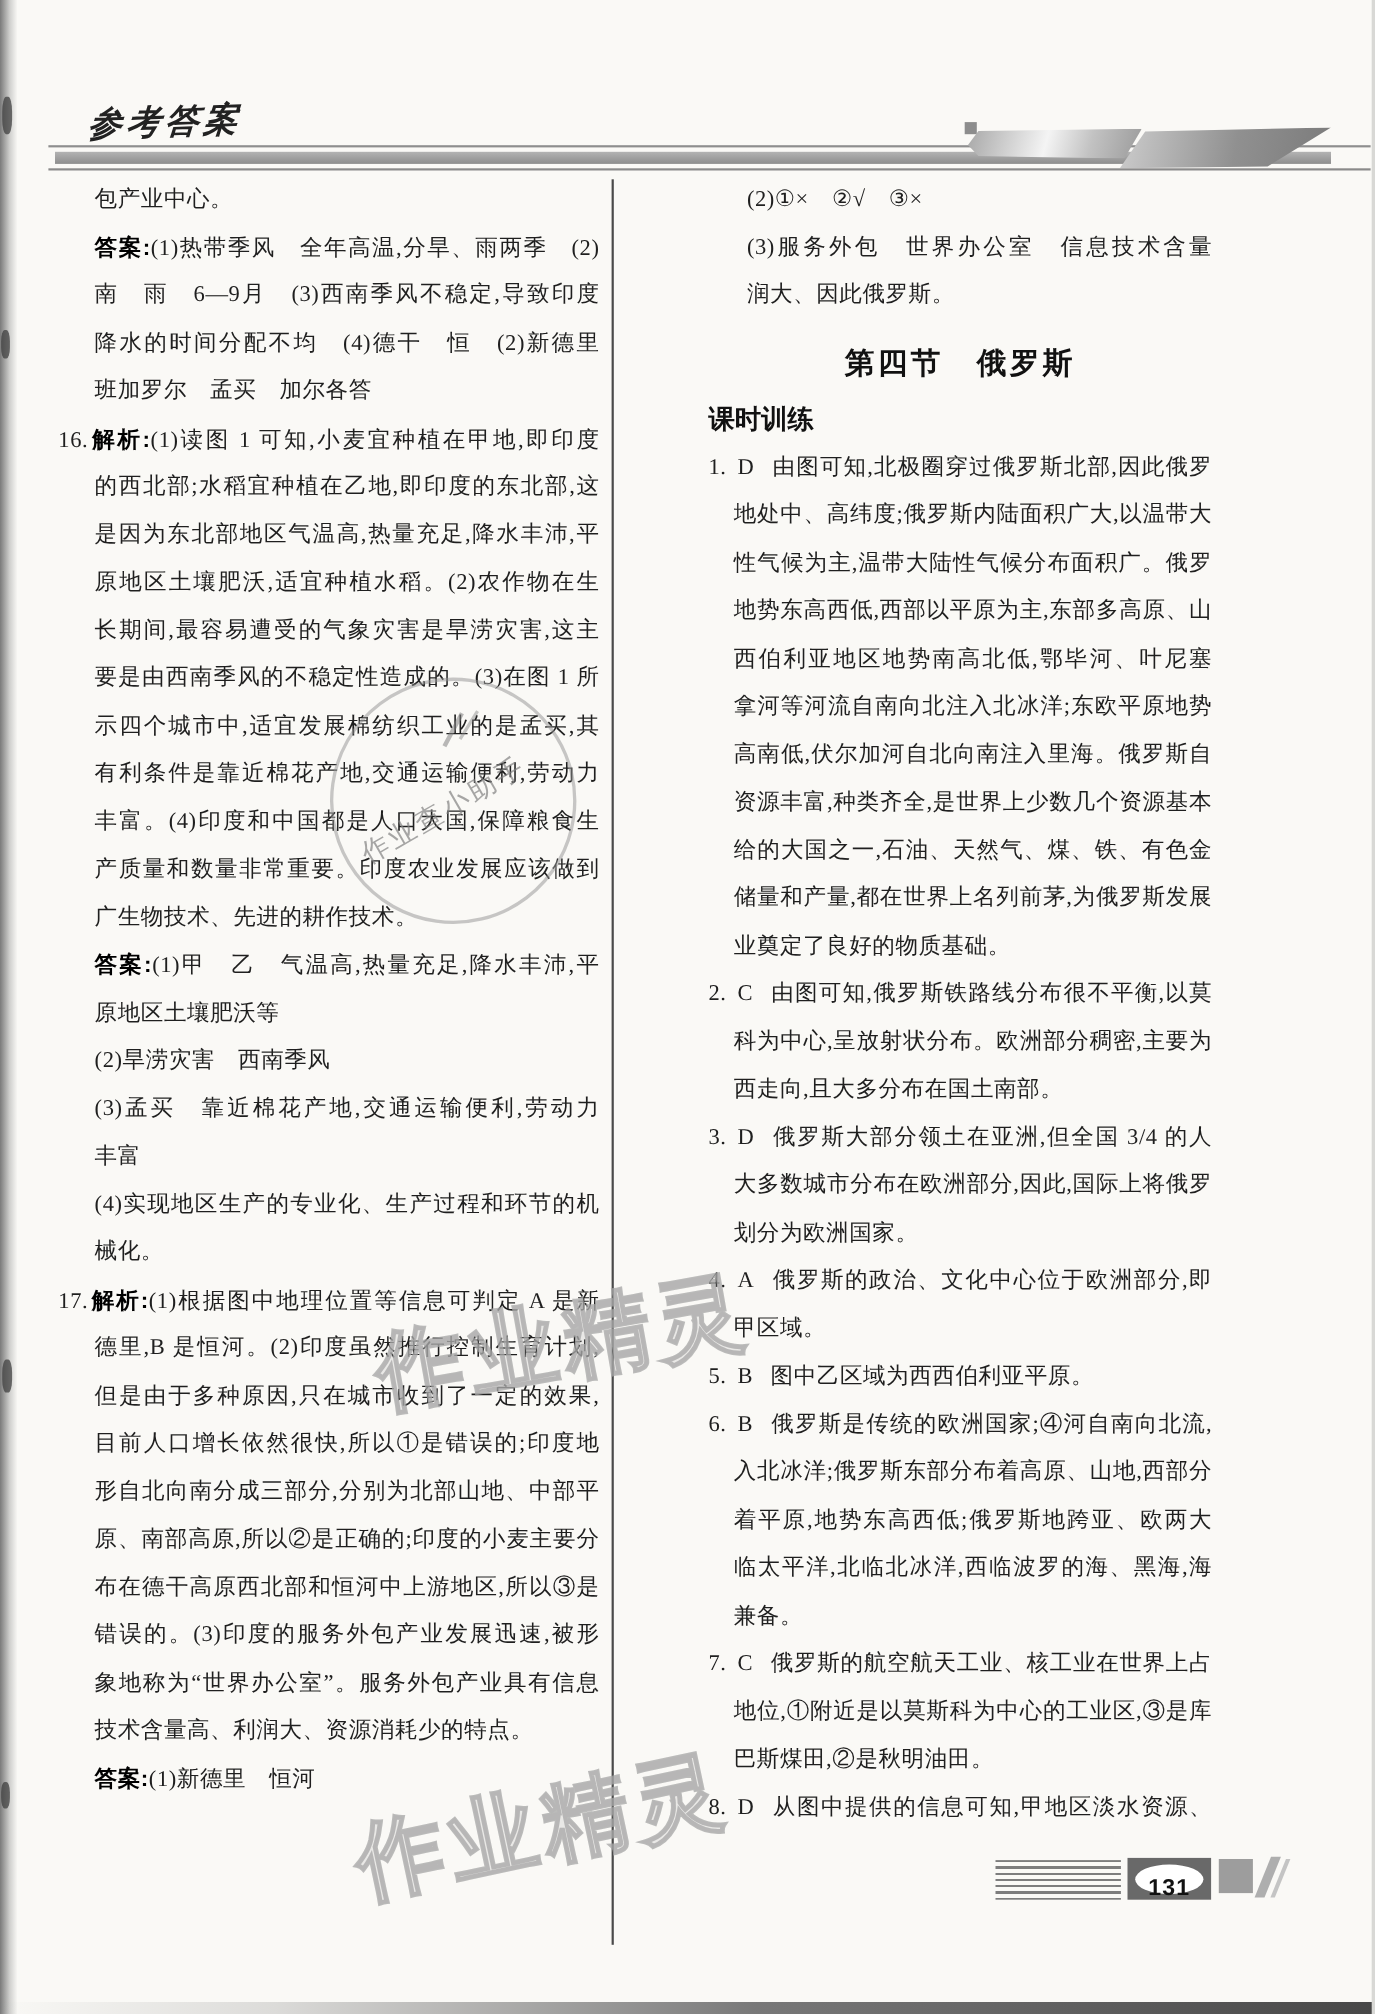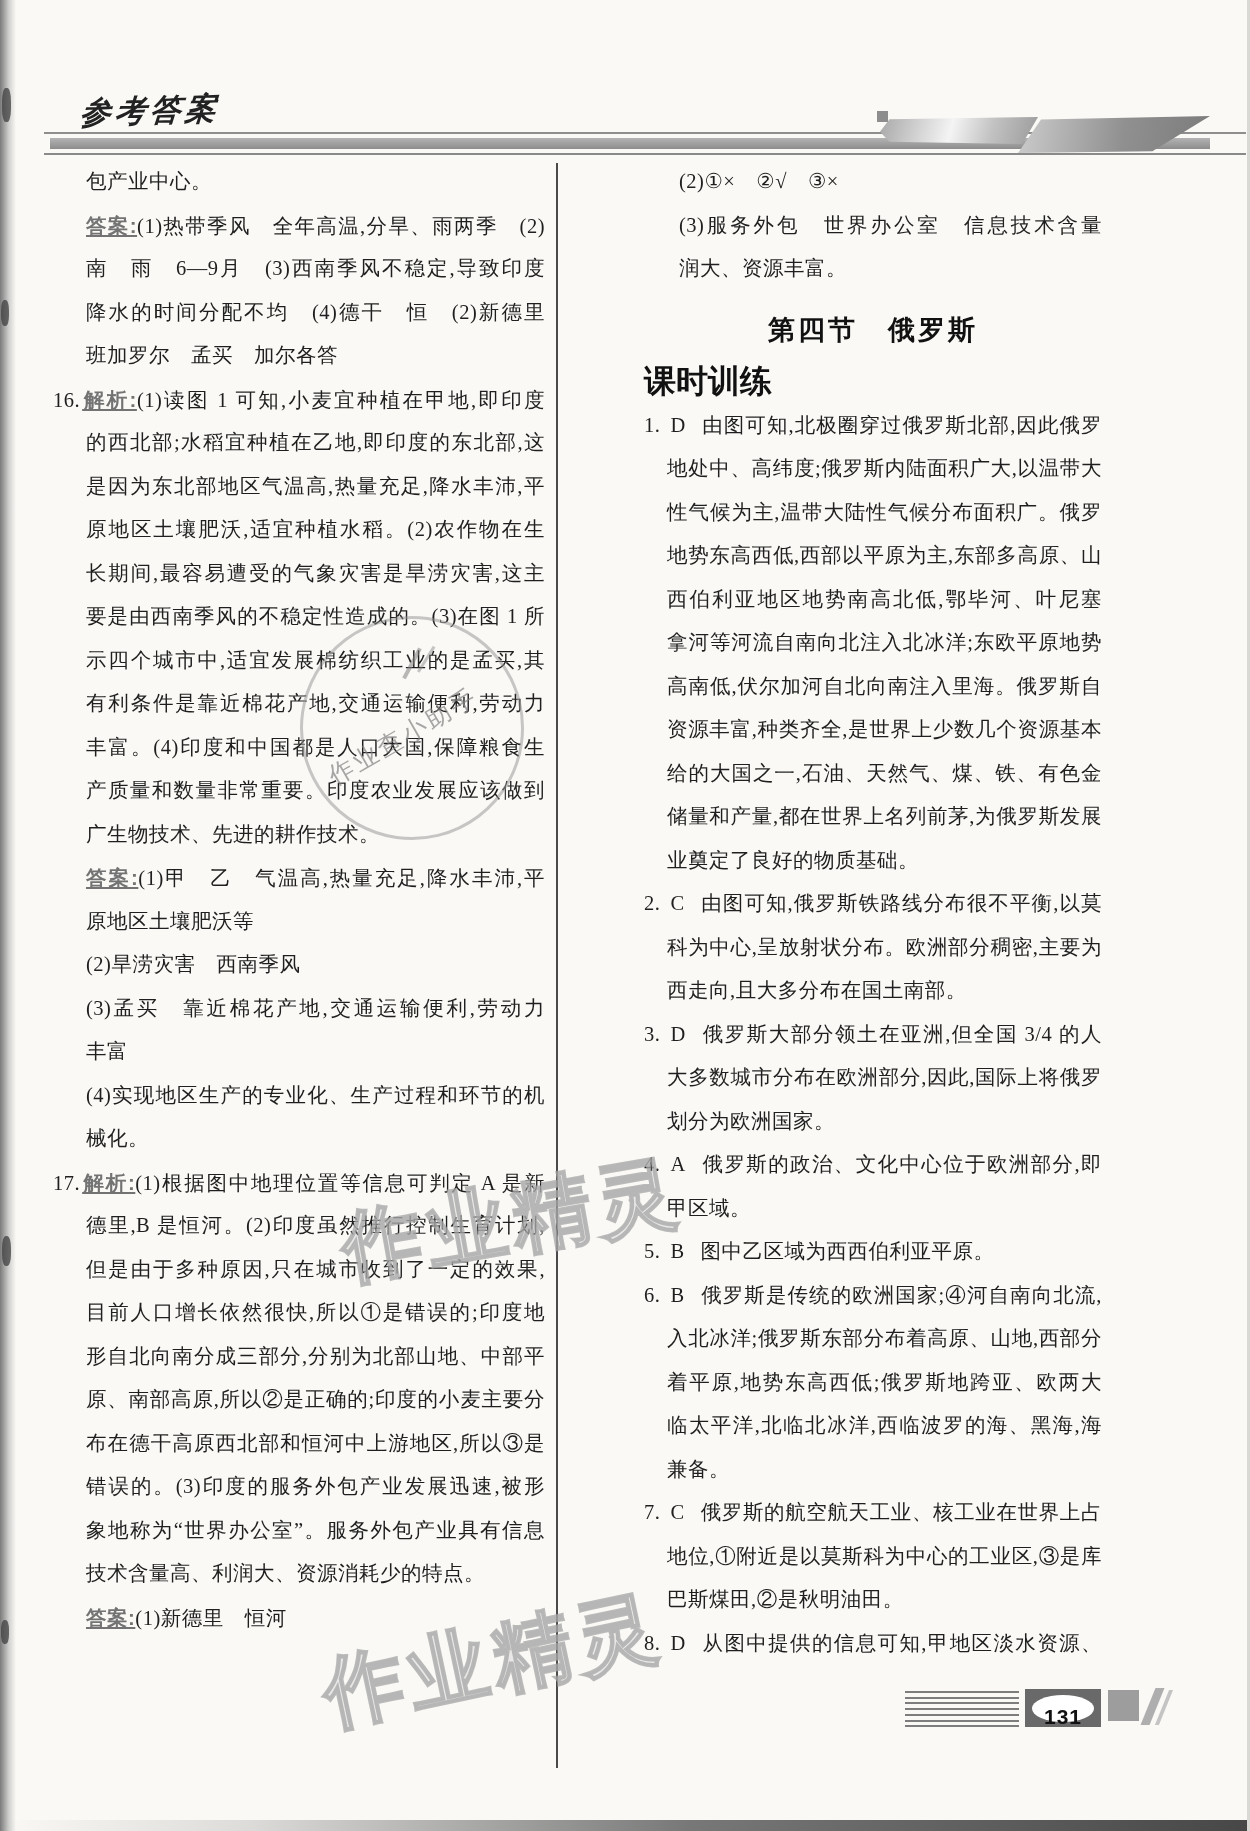--- a/index.html
+++ b/index.html
@@ -40,24 +40,24 @@
 
   .line{height:43.5px;line-height:43.5px;font-size:20.5px;white-space:nowrap;
     letter-spacing:.5px;}
   .line.wrap{white-space:normal;}
   .fill{text-align:justify;text-align-last:justify;white-space:normal;height:43.5px;overflow:hidden;}
   #left-col .ind1{padding-left:33px;}
   #right-col .ind1{padding-left:23px;}
   #right-col .ind2{padding-left:35px;}
   .num{font-family:"Liberation Serif",serif;margin-right:2px;}
   .ans{font-family:"Liberation Serif",serif;margin:0 16px 0 8px;}
-  .bl{font-weight:bold;font-family:"Liberation Sans","DejaVu Sans",sans-serif;color:#737373;text-decoration:underline;}
+  .bl{font-weight:bold;font-family:"Liberation Sans","DejaVu Sans",sans-serif;color:#000000;}
   .heading{height:68px;line-height:78px;text-align:center;font-weight:bold;
     font-size:27px;letter-spacing:3px;font-family:"Liberation Sans","DejaVu Sans",sans-serif;color:#111;}
-  .subheading{height:45px;line-height:45px;font-weight:bold;font-size:32px;
+  .subheading{height:45px;line-height:45px;font-weight:bold;font-size:24px;
     font-family:"Liberation Sans","DejaVu Sans",sans-serif;color:#111;}
 
   
   .stamp{position:absolute;left:300px;top:616px;width:218px;height:218px;
     border:3px solid rgba(145,145,145,.5);border-radius:50%;transform:rotate(8deg);}
   .stamp-text{position:absolute;left:14px;top:92px;width:200px;
     transform:rotate(-38deg);transform-origin:center;
     font-size:25px;letter-spacing:3px;color:rgba(130,130,130,.7);
     font-family:"Liberation Sans",sans-serif;white-space:nowrap;}
   .stamp-hatch{position:absolute;left:98px;top:28px;width:4px;height:34px;
@@ -140,21 +140,21 @@
       <div class="line ind1 fill"><span>原、南部高原,所以②是正确的;印度的小麦主要分</span></div>
       <div class="line ind1 fill"><span>布在德干高原西北部和恒河中上游地区,所以③是</span></div>
       <div class="line ind1 fill"><span>错误的。(3)印度的服务外包产业发展迅速,被形</span></div>
       <div class="line ind1 fill"><span>象地称为“世界办公室”。服务外包产业具有信息</span></div>
       <div class="line ind1 wrap"><span>技术含量高、利润大、资源消耗少的特点。</span></div>
       <div class="line ind1 wrap"><span class="bl">答案:</span><span>(1)新德里　恒河</span></div>
     </div>
   <div id="right-col" class="col">
       <div class="line ind2 wrap"><span>(2)①×　②√　③×</span></div>
       <div class="line ind2 fill"><span>(3)服务外包　世界办公室　信息技术含量高、利</span></div>
-      <div class="line ind2 wrap"><span>润大、资源丰富。</span></div>
+      <div class="line ind2 wrap"><span>润大、因此俄罗斯。</span></div>
       <div class="heading">第四节　俄罗斯</div>
       <div class="subheading">课时训练</div>
       <div class="line ind0 fill"><span class="num">1.</span><span class="ans">D</span><span>由图可知,北极圈穿过俄罗斯北部,因此俄罗斯</span></div>
       <div class="line ind1 fill"><span>地处中、高纬度;俄罗斯内陆面积广大,以温带大陆</span></div>
       <div class="line ind1 fill"><span>性气候为主,温带大陆性气候分布面积广。俄罗斯</span></div>
       <div class="line ind1 fill"><span>地势东高西低,西部以平原为主,东部多高原、山地。</span></div>
       <div class="line ind1 fill"><span>西伯利亚地区地势南高北低,鄂毕河、叶尼塞河、勒</span></div>
       <div class="line ind1 fill"><span>拿河等河流自南向北注入北冰洋;东欧平原地势北</span></div>
       <div class="line ind1 fill"><span>高南低,伏尔加河自北向南注入里海。俄罗斯自然</span></div>
       <div class="line ind1 fill"><span>资源丰富,种类齐全,是世界上少数几个资源基本自</span></div>

